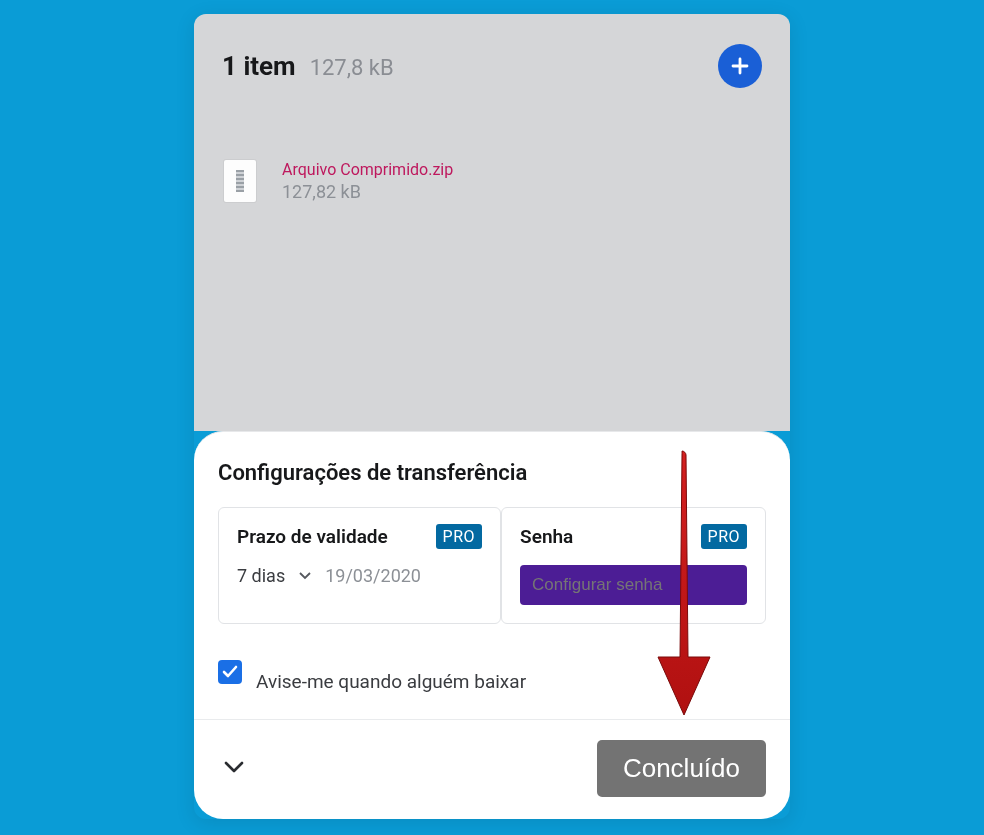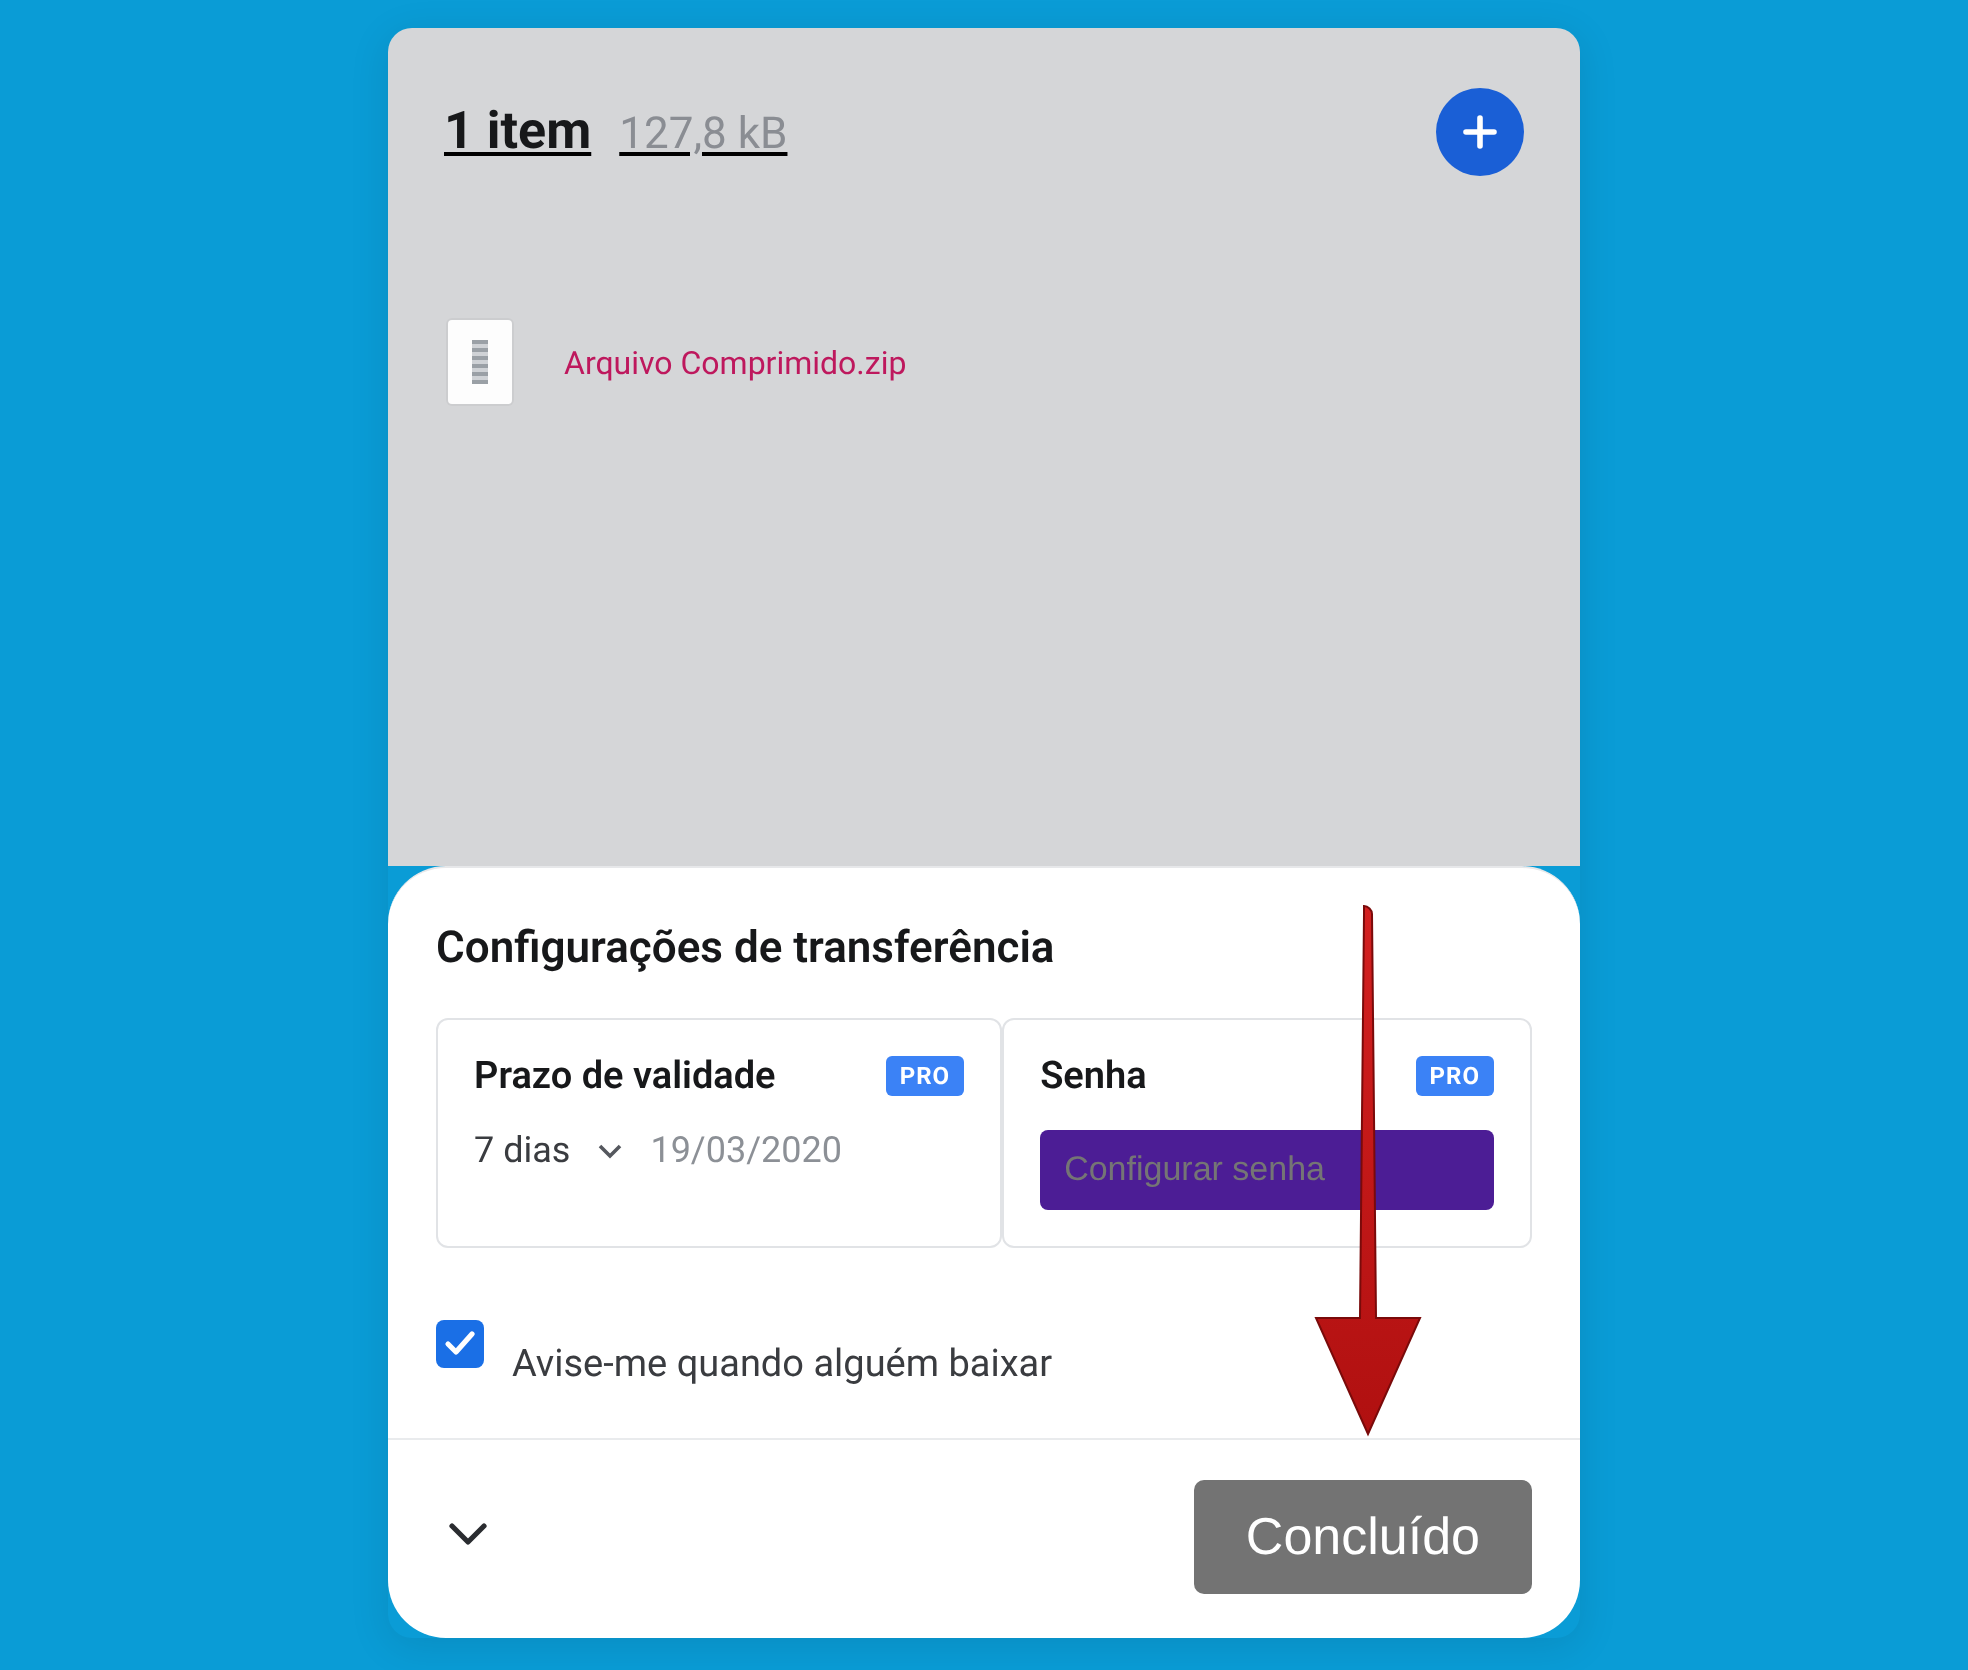--- a/index.html
+++ b/index.html
@@ -25,21 +25,21 @@
     background: #d5d6d8;
     padding: 30px 28px 20px 28px;
     flex: 1;
     position: relative;
   }
   .header-row {
     display: flex;
     align-items: center;
     justify-content: space-between;
   }
-  .header-left { display: flex; align-items: baseline; gap: 14px; text-decoration: underline; }
+  .header-left { display: flex; align-items: baseline; gap: 14px; }
   .item-count { font-size: 26px; font-weight: 700; color: #17181a; }
   .item-size { font-size: 22px; color: #8a8d93; font-weight: 400; }
   .add-btn {
     width: 44px; height: 44px;
     border-radius: 50%;
     background: #1a5fd6;
     display: flex; align-items: center; justify-content: center;
     cursor: pointer;
   }
   .file-row {
@@ -73,24 +73,24 @@
     border-radius: 6px;
     padding: 16px 18px 18px 18px;
     flex: 1;
   }
   .setting-head {
     display: flex; align-items: center; justify-content: space-between;
     margin-bottom: 16px;
   }
   .setting-label { font-size: 19px; font-weight: 600; color: #17181a; }
   .pro-badge {
-    background: #3b82f6;
+    background: #0369a1;
     color: #fff;
-    font-size: 12px;
-    font-weight: 700;
+    font-size: 16px;
+    font-weight: 400;
     padding: 3px 7px;
     border-radius: 3px;
     letter-spacing: 0.5px;
   }
   .expiry-body { display: flex; align-items: center; gap: 8px; }
   .expiry-value { font-size: 18px; color: #3a3c40; }
   .caret-down-sm { margin: 0 6px; }
   .expiry-date { font-size: 18px; color: #8c9096; }
   .pw-input {
     width: 100%;
@@ -153,20 +153,21 @@
         </svg>
       </div>
     </div>
 
     <div class="file-row">
       <div class="file-icon-wrap">
         <div class="zip-glyph"></div>
       </div>
       <div>
         <div class="file-name">Arquivo Comprimido.zip</div>
+        <div class="file-size">127,82 kB</div>
       </div>
     </div>
   </div>
 
   <div class="bottom">
     <div class="section-title">Configurações de transferência</div>
 
     <div class="settings-row">
 
       <div class="setting-box" style="flex:1.08">

